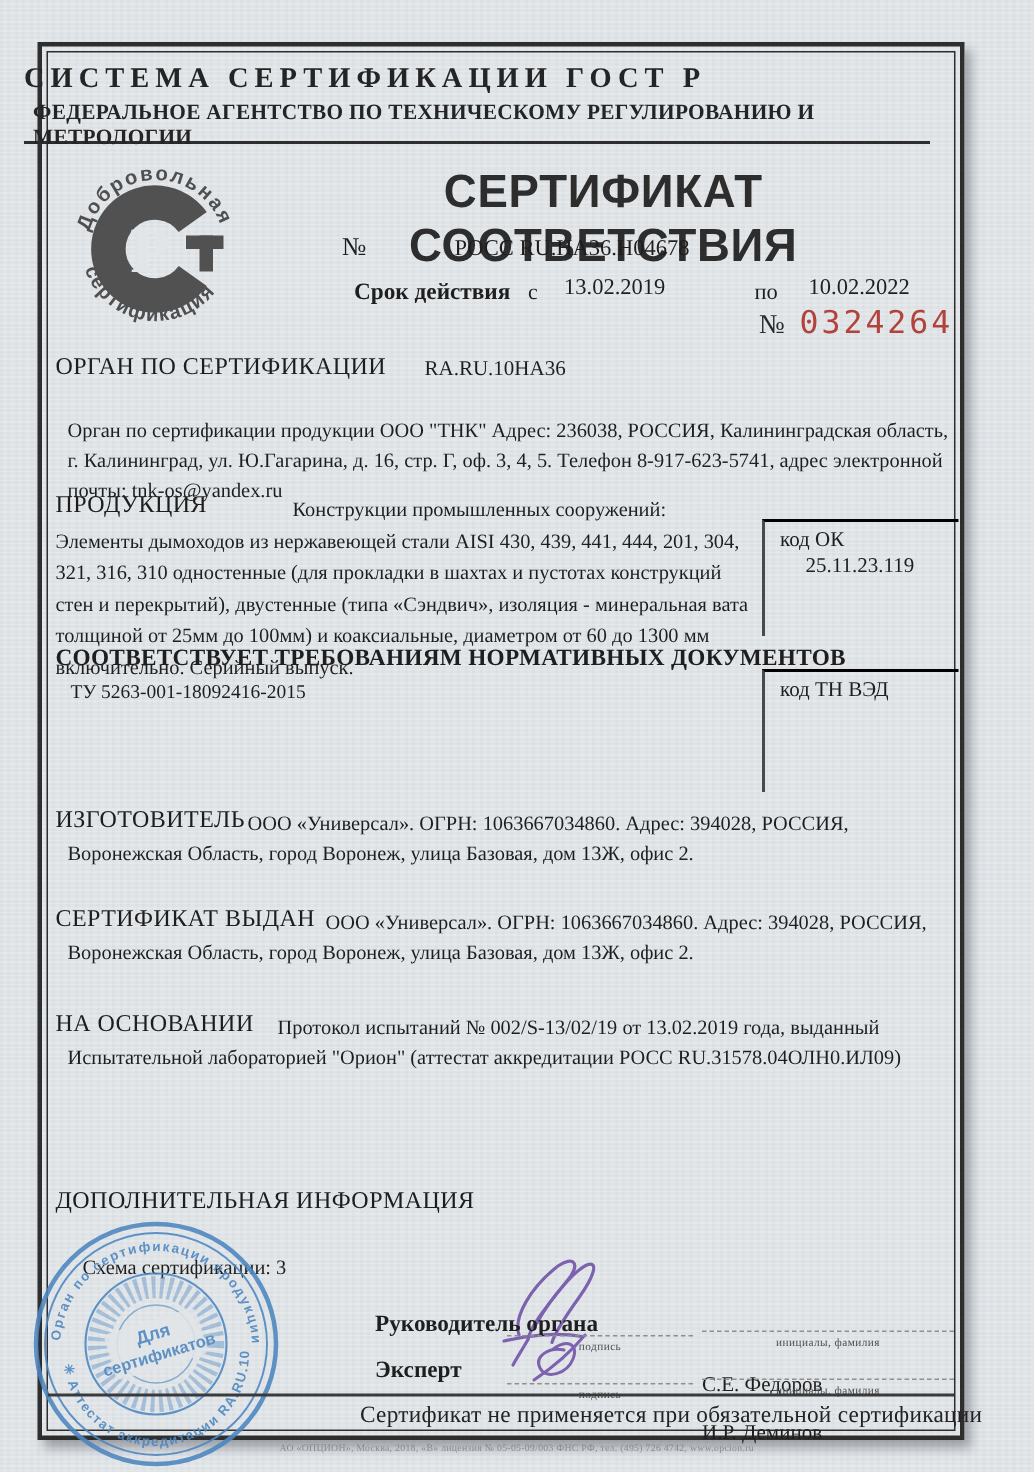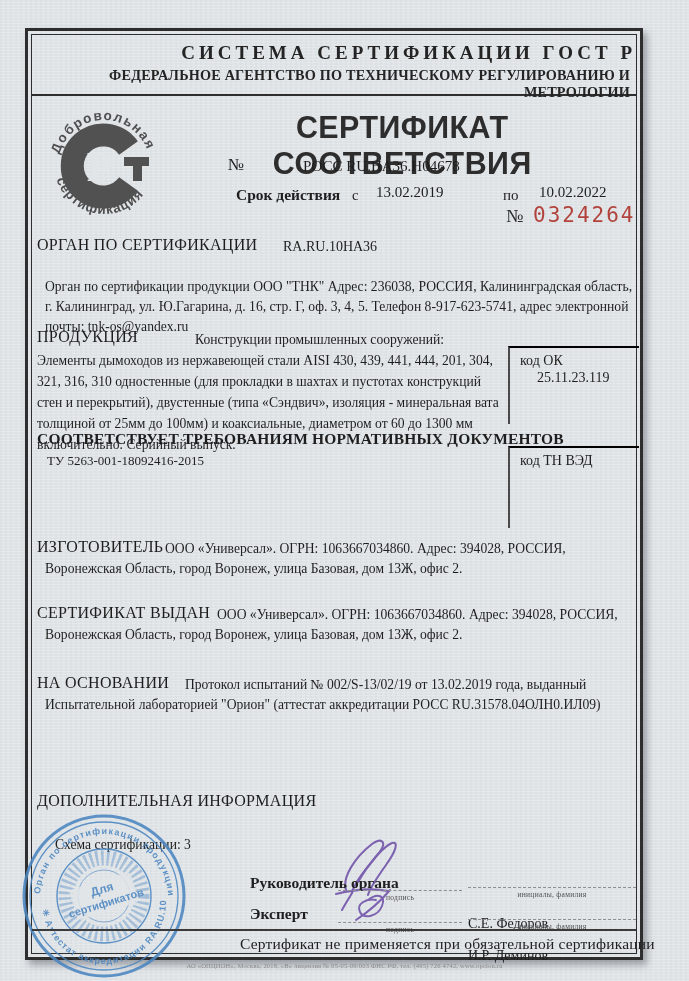--- a/index.html
+++ b/index.html
@@ -9,21 +9,21 @@
     background-image:
       repeating-linear-gradient(0deg, rgba(255,255,255,.20) 0 1px, transparent 1px 3px),
       repeating-linear-gradient(90deg, rgba(175,188,198,.10) 0 2px, transparent 2px 5px);
     font-family:"Liberation Serif", serif;
     color:#1e1e1e;
   }
   .abs{position:absolute;}
   #frame-outer{left:25px;top:28px;width:618px;height:932px;border:3px solid #2e2e2e;
     box-sizing:border-box;box-shadow:4px 5px 7px rgba(70,75,85,.45);}
   #frame-inner{left:31px;top:34px;width:606px;height:920px;border:1px solid #2e2e2e;box-sizing:border-box;}
-  #header-box{left:32px;top:35px;width:604px;height:61px;border-bottom:2px solid #2e2e2e;box-sizing:border-box;text-align:right;}
+  #header-box{left:16px;top:35px;width:604px;height:61px;border-bottom:2px solid #2e2e2e;box-sizing:border-box;text-align:left;}
   #hdr1{margin-top:7px;font-size:19px;font-weight:bold;letter-spacing:4px;color:#242424;}
   #hdr2{margin-top:3px;font-size:14.5px;font-weight:bold;letter-spacing:.2px;color:#242424;transform:scaleX(.98);transform-origin:center;}
   #title{left:168px;top:110px;width:478px;text-align:center;font-family:"Liberation Sans",sans-serif;
     font-weight:bold;font-size:31px;letter-spacing:.5px;color:#2d2d2d;transform:scaleX(.98);transform-origin:left;}
   #no-label{left:228px;top:155px;font-size:17px;}
   #no-value{left:303px;top:158px;font-size:15px;}
   #validity-label{left:236px;top:186px;font-size:15.5px;font-weight:bold;}
   #validity-from-label{left:352px;top:187px;font-size:14.5px;}
   #validity-from{left:376px;top:184px;font-size:15px;}
   #validity-to-label{left:503px;top:187px;font-size:15px;}

